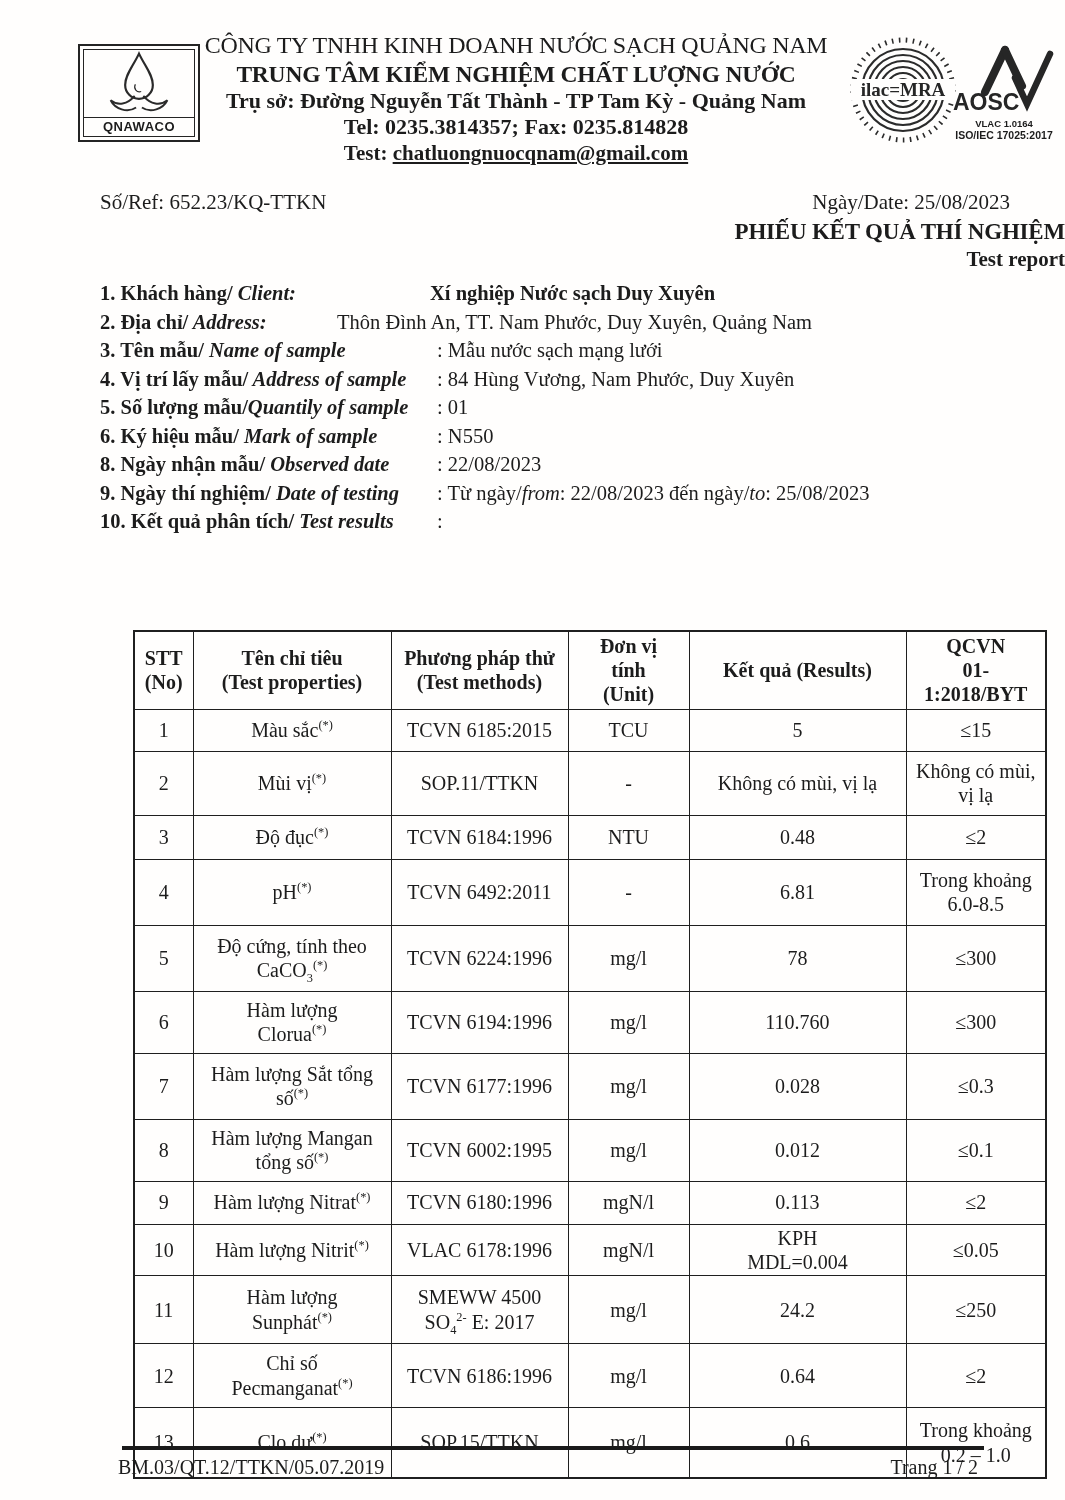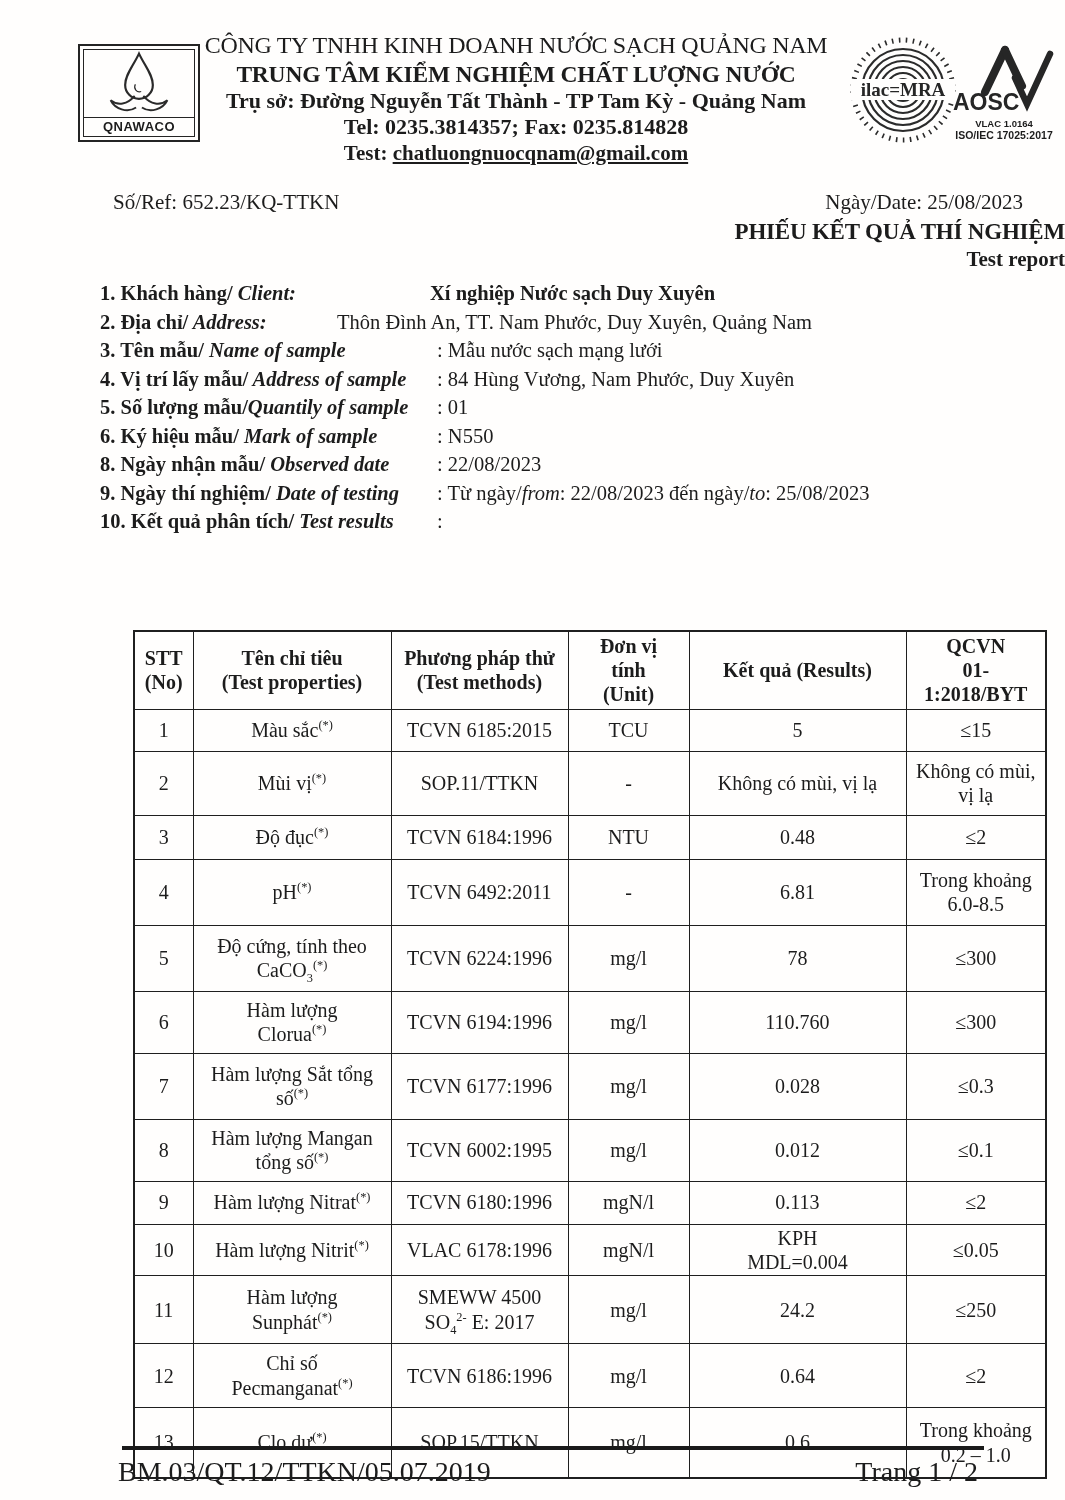--- a/index.html
+++ b/index.html
@@ -21,21 +21,21 @@
   .email{text-decoration:underline;}
 
   .ilac{position:absolute;left:849px;top:36px;width:108px;height:108px;}
   .ilac text{font-family:"Liberation Serif",serif;fill:#262626;}
   .aosc{position:absolute;left:950px;top:42px;width:108px;text-align:center;}
   .aosc text{font-family:"Liberation Sans",sans-serif;fill:#262626;}
   .aosc-sub1{font-size:9.5px;font-weight:bold;font-family:"Liberation Sans",sans-serif;margin-top:-2px;}
   .aosc-sub2{font-size:10.5px;font-weight:bold;font-family:"Liberation Sans",sans-serif;}
 
   
-  .refrow{position:absolute;top:190px;left:113px;width:910px;display:flex;justify-content:space-between;font-size:21px;}
+  .refrow{position:absolute;top:190px;left:100px;width:910px;display:flex;justify-content:space-between;font-size:21px;}
   .titleblock{position:absolute;top:217px;left:0;width:1065px;text-align:right;line-height:1.28;}
   .t1{font-size:23px;font-weight:bold;letter-spacing:-0.2px;}
   .t2{font-size:21px;font-weight:bold;}
 
   
   .info{position:absolute;top:279px;left:100px;width:882px;font-size:20.5px;line-height:28.5px;}
   .info-row .lbl{font-weight:bold;display:inline-block;min-width:337px;white-space:nowrap;}
   .info-row .en{font-style:italic;}
   .info-row:nth-child(1) .lbl{min-width:330px;}
   .info-row:nth-child(2) .lbl{min-width:237px;}
@@ -59,21 +59,21 @@
   .tbl tbody tr:nth-child(9){height:43px}
   .tbl tbody tr:nth-child(10){height:50px}
   .tbl tbody tr:nth-child(11){height:68px}
   .tbl tbody tr:nth-child(12){height:64px}
   .tbl tbody tr:nth-child(13){height:70px}
   sup{font-size:62%;line-height:0;}
   sub{font-size:62%;line-height:0;}
 
   
   .footline{position:absolute;top:1446px;left:122px;width:862px;border-top:4px solid #1a1a1a;}
-  .footrow{position:absolute;top:1456px;left:118px;width:860px;display:flex;justify-content:space-between;font-size:28px;}
+  .footrow{position:absolute;top:1456px;left:118px;width:860px;display:flex;justify-content:space-between;font-size:20px;}
 </style>
 </head>
 <body>
 
 <div class="page">
 
   <div class="logo-box">
     <div class="logo-inner">
       <svg viewBox="0 0 100 92">
         <g fill="none" stroke="#2a2a2a">

